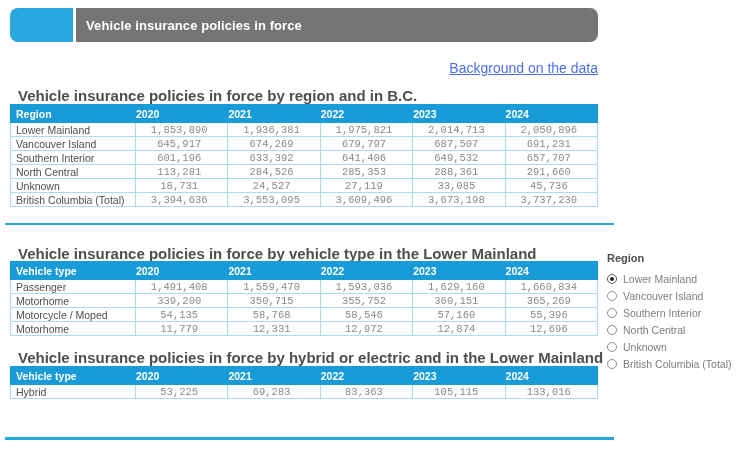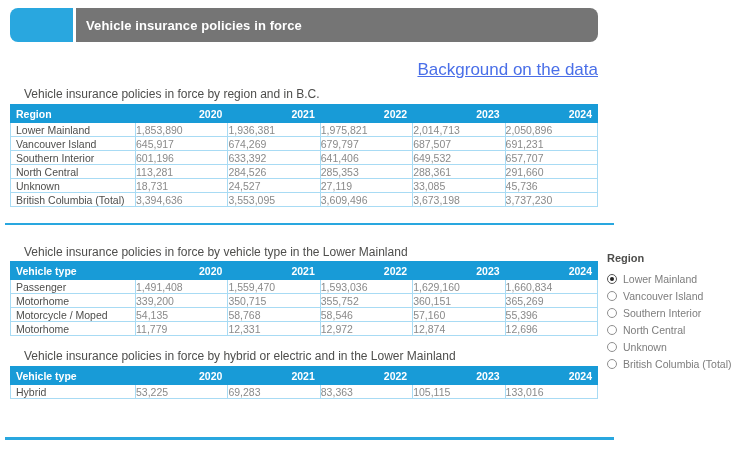--- a/index.html
+++ b/index.html
@@ -8,43 +8,43 @@
   .page { position:relative; width:736px; height:442px; background:#ffffff; overflow:hidden;padding-left:23px; }
 
   
   .header-accent { position:absolute; left:10px; top:8px; width:63px; height:34px;
                    background:#29a7df; border-radius:8px 0 0 8px; }
   .header-bar { position:absolute; left:76px; top:8px; width:522px; height:34px;
                 background:#757575; border-radius:0 8px 8px 0; display:flex; align-items:center; }
   .header-bar span { color:#ffffff; font-weight:bold; font-size:13px; padding-left:10px; letter-spacing:0.1px; }
 
   
-  .bg-link { position:absolute; top:60px; right:138px; font-size:17px; color:#4a6fe8;
+  .bg-link { position:absolute; top:60px; right:138px; font-size:14px; color:#4a6fe8;
              text-decoration:underline; cursor:pointer; }
 
   
-  .tbl-title { position:absolute; left:24px; font-size:12px; font-weight:normal; color:#4e4e4c; }
+  .tbl-title { position:absolute; left:18px; font-size:15px; font-weight:bold; color:#4e4e4c; }
   #title-1 { top:87px; }
   #title-2 { top:245px; }
   #title-3 { top:349px; }
 
   
   table { position:absolute; left:10px; width:588px; border-collapse:collapse; table-layout:fixed;
           font-size:10.5px; }
   #table-1 { top:104px; }
   #table-2 { top:261px; }
   #table-3 { top:366px; }
   th, td { border:1px solid #a8dbf4; overflow:hidden; white-space:nowrap; }
   thead th { background:#189bd7; color:#ffffff; font-weight:bold; height:18px;
              border-color:#189bd7; }
   thead th.key { text-align:left; padding-left:5px; }
-  thead th.yr { text-align:right; padding-right:5px; }
+  thead th.yr { text-align:left; padding-right:5px; }
   tbody td { height:14px; background:#ffffff; }
   tbody td.lbl { text-align:left; padding-left:5px; color:#4e4e4c; }
-  tbody td.num { text-align:left; padding-right:5px; color:#8a8a8a; }
+  tbody td.num { text-align:center; padding-right:5px; color:#8a8a8a;font-family:Liberation Mono, monospace; }
 
   
   .divider { position:absolute; left:5px; width:609px; background:#29a7df; }
   #divider-1 { top:223px; height:2px; }
   #divider-2 { top:437px; height:3px; }
 
   
   .region-filter { position:absolute; left:607px; top:252px; width:128px; }
   .region-filter .flabel { font-weight:bold; font-size:11px; color:#4e4e4c; margin-bottom:6px; }
   .radio-row { display:flex; align-items:center; height:17px; cursor:pointer; }

